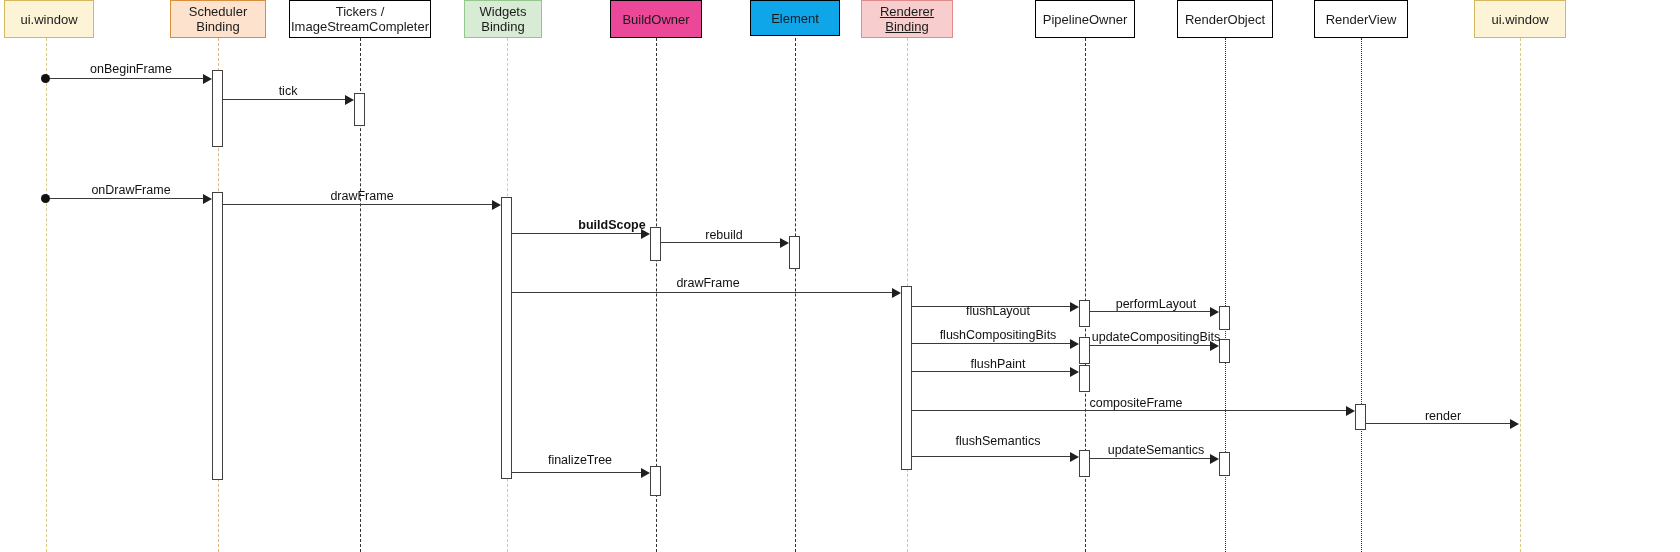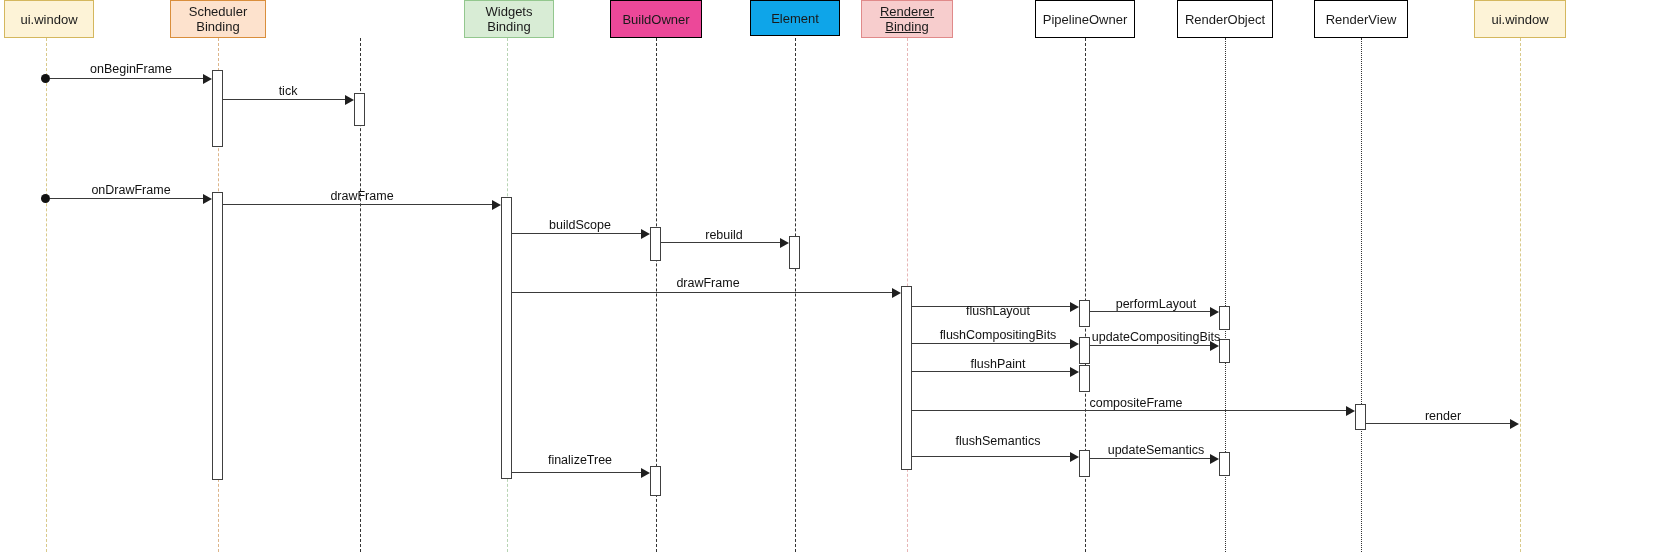--- a/index.html
+++ b/index.html
@@ -92,21 +92,23 @@
     <div class="lifeline" style="left: 656px; top: 38px; height: 514px; border-left-color: rgb(51, 51, 51);"></div>
     <div class="lifeline" style="left: 795px; top: 38px; height: 514px; border-left-color: rgb(51, 51, 51);"></div>
     <div class="lifeline" style="left: 907px; top: 38px; height: 514px; border-left-color: rgb(231, 181, 181);"></div>
     <div class="lifeline" style="left: 1085px; top: 38px; height: 514px; border-left-color: rgb(51, 51, 51);"></div>
     <div class="lifeline dotted" style="left: 1225px; top: 38px; height: 514px; border-left-color: rgb(51, 51, 51);"></div>
     <div class="lifeline dotted" style="left: 1361px; top: 38px; height: 514px; border-left-color: rgb(51, 51, 51);"></div>
     <div class="lifeline" style="left: 1520px; top: 38px; height: 514px; border-left-color: rgb(217, 201, 138);"></div>
     <div class="participant-box" style="left: 4px; top: 0px; width: 90px; height: 38px; background: rgb(253, 243, 215); border-color: rgb(212, 183, 94);">ui.window</div>
     <div class="participant-box" style="left: 170px; top: 0px; width: 96px; height: 38px; background: rgb(253, 226, 205); border-color: rgb(217, 142, 60);">Scheduler
 Binding</div>
-    <div class="participant-box" style="left: 464px; top: 0px; width: 90px; height: 38px; background: rgb(216, 236, 213); border-color: rgb(147, 199, 142);">Widgets
+    <div class="participant-box" style="left: 289px; top: 0px; width: 142px; height: 38px; background: rgb(255, 255, 255); border-color: rgb(0, 0, 0);">Tickers /
+ImageStreamCompleter</div>
+    <div class="participant-box" style="left: 464px; top: 0px; width: 78px; height: 38px; background: rgb(216, 236, 213); border-color: rgb(147, 199, 142);">Widgets
 Binding</div>
     <div class="participant-box" style="left: 610px; top: 0px; width: 92px; height: 38px; background: #ec4899; border-color: rgb(0, 0, 0);">BuildOwner</div>
     <div class="participant-box" style="left: 750px; top: 0px; width: 90px; height: 36px; background: #0ea5e9; border-color: rgb(0, 0, 0);">Element</div>
     <div class="participant-box" style="left: 861px; top: 0px; width: 92px; height: 38px; background: rgb(247, 205, 205); border-color: rgb(224, 138, 138); text-decoration: underline;">Renderer
 Binding</div>
     <div class="participant-box" style="left: 1035px; top: 0px; width: 100px; height: 38px; background: rgb(255, 255, 255); border-color: rgb(0, 0, 0);">PipelineOwner</div>
     <div class="participant-box" style="left: 1177px; top: 0px; width: 96px; height: 38px; background: rgb(255, 255, 255); border-color: rgb(0, 0, 0);">RenderObject</div>
     <div class="participant-box" style="left: 1314px; top: 0px; width: 94px; height: 38px; background: rgb(255, 255, 255); border-color: rgb(0, 0, 0);">RenderView</div>
     <div class="participant-box" style="left: 1474px; top: 0px; width: 92px; height: 38px; background: rgb(253, 243, 215); border-color: rgb(212, 183, 94);">ui.window</div>
     <div class="activation" style="left: 212px; top: 70px; width: 11px; height: 77px;"></div>
@@ -134,21 +136,21 @@
     <div class="msg-arrow" style="left: 345px; top: 94.5px;"></div>
     <div class="msg-label" style="left: 288px; top: 84px;">tick</div>
     <div class="msg-line" style="left: 50px; top: 198px; width: 154px; border-top-color: rgb(58, 58, 58);"></div>
     <div class="msg-arrow" style="left: 203px; top: 193.5px;"></div>
     <div class="msg-label" style="left: 131px; top: 183px;">onDrawFrame</div>
     <div class="msg-line" style="left: 223px; top: 204px; width: 270px; border-top-color: rgb(58, 58, 58);"></div>
     <div class="msg-arrow" style="left: 492px; top: 199.5px;"></div>
     <div class="msg-label" style="left: 362px; top: 189px;">drawFrame</div>
     <div class="msg-line" style="left: 512px; top: 233px; width: 130px; border-top-color: rgb(58, 58, 58);"></div>
     <div class="msg-arrow" style="left: 641px; top: 228.5px;"></div>
-    <div class="msg-label" style="left: 580px; top: 218px;">buildScope</div>
+    <div class="msg-label" style="left: 612px; top: 218px; font-weight: bold;">buildScope</div>
     <div class="msg-line" style="left: 661px; top: 242px; width: 120px; border-top-color: rgb(58, 58, 58);"></div>
     <div class="msg-arrow" style="left: 780px; top: 237.5px;"></div>
     <div class="msg-label" style="left: 724px; top: 228px;">rebuild</div>
     <div class="msg-line" style="left: 512px; top: 292px; width: 381px; border-top-color: rgb(58, 58, 58);"></div>
     <div class="msg-arrow" style="left: 892px; top: 287.5px;"></div>
     <div class="msg-label" style="left: 708px; top: 276px;">drawFrame</div>
     <div class="msg-line" style="left: 912px; top: 306px; width: 159px; border-top-color: rgb(58, 58, 58);"></div>
     <div class="msg-arrow" style="left: 1070px; top: 301.5px;"></div>
     <div class="msg-label" style="left: 998px; top: 292px; margin-top: 12px;">flushLayout</div>
     <div class="msg-line" style="left: 1090px; top: 311px; width: 121px; border-top-color: rgb(58, 58, 58);"></div>

